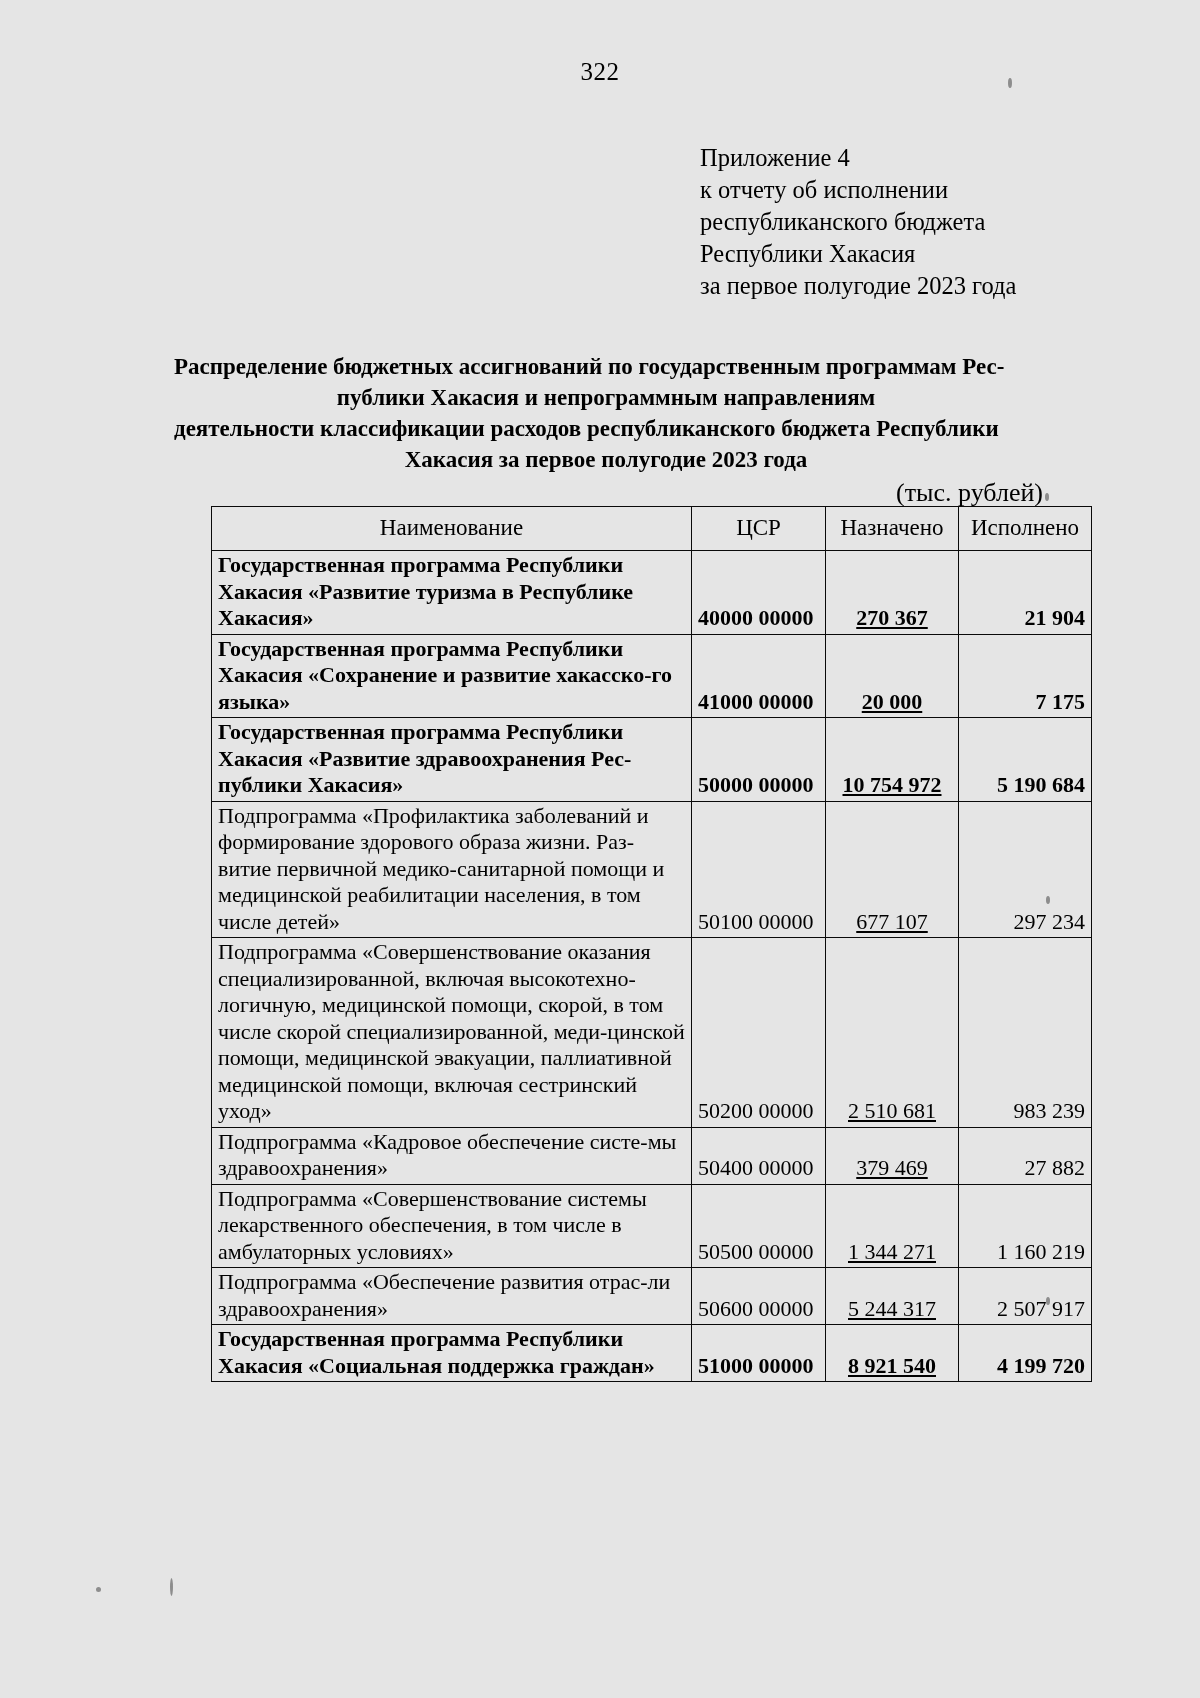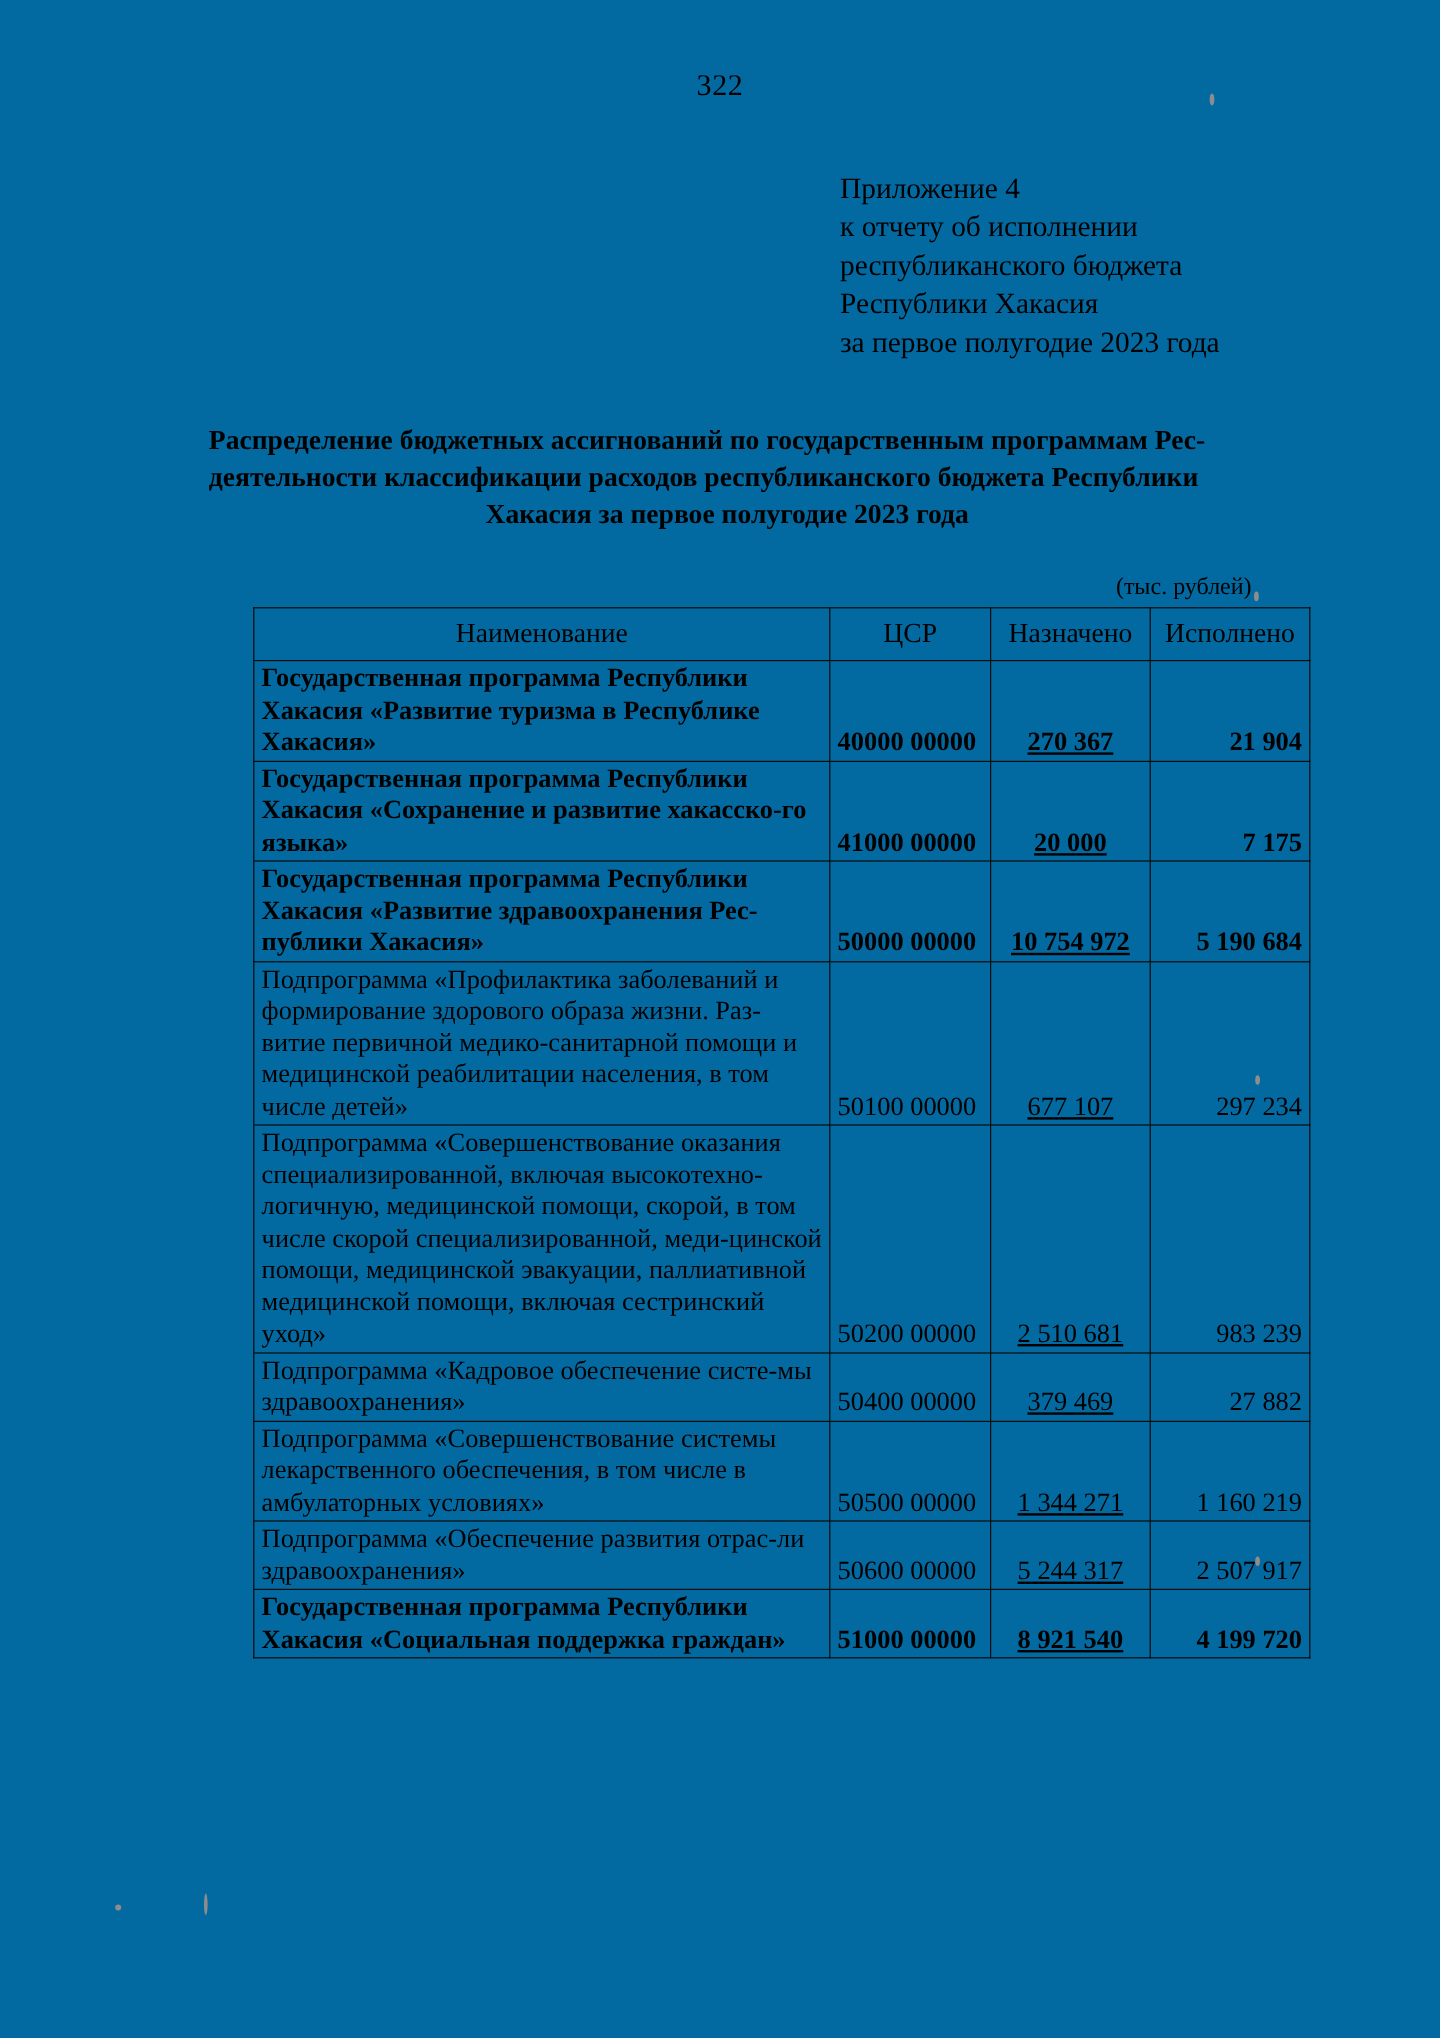--- a/index.html
+++ b/index.html
@@ -4,21 +4,21 @@
 <style>
   html, body {
     margin: 0;
     padding: 0;
     background: #ffffff;
   }
   .page {
     position: relative;
     width: 1200px;
     height: 1698px;
-    background: #0369a1;
+    background: #e5e5e5;
     font-family: "Liberation Serif", "DejaVu Serif", serif;
     color: #000000;
     overflow: hidden;
   }
 
   
   .page-number {
     position: absolute;
     top: 58px;
     left: 0;
@@ -61,21 +61,21 @@
   .doc-title .line-1 { text-align: left; padding-left: 24px;}
   .doc-title .line-3 { text-align: left; padding-left: 24px;}
 
   
   .units {
     position: absolute;
     top: 478px;
     left: 0;
     width: 1043px;
     text-align: right;
-    font-size: 20px;
+    font-size: 26px;
   }
 
   
   table.budget {
     position: absolute;
     top: 506px;
     left: 163px;
     width: 880px;
     border-collapse: collapse;
     table-layout: fixed;
@@ -129,20 +129,21 @@
   <div class="appendix">
     <div>Приложение 4</div>
     <div>к отчету об исполнении</div>
     <div>республиканского бюджета</div>
     <div>Республики Хакасия</div>
     <div>за первое полугодие 2023 года</div>
   </div>
 
   <div class="doc-title">
     <span class="line line-1">Распределение бюджетных ассигнований по  государственным программам Рес-</span>
+    <span class="line line-2">публики Хакасия и непрограммным направлениям</span>
     <span class="line line-3">деятельности классификации расходов республиканского бюджета Республики</span>
     <span class="line line-4">Хакасия за первое полугодие 2023 года</span>
   </div>
 
   <div class="units">(тыс. рублей)</div>
 
   <table class="budget">
     <colgroup>
       <col class="c-name">
       <col class="c-csr">

